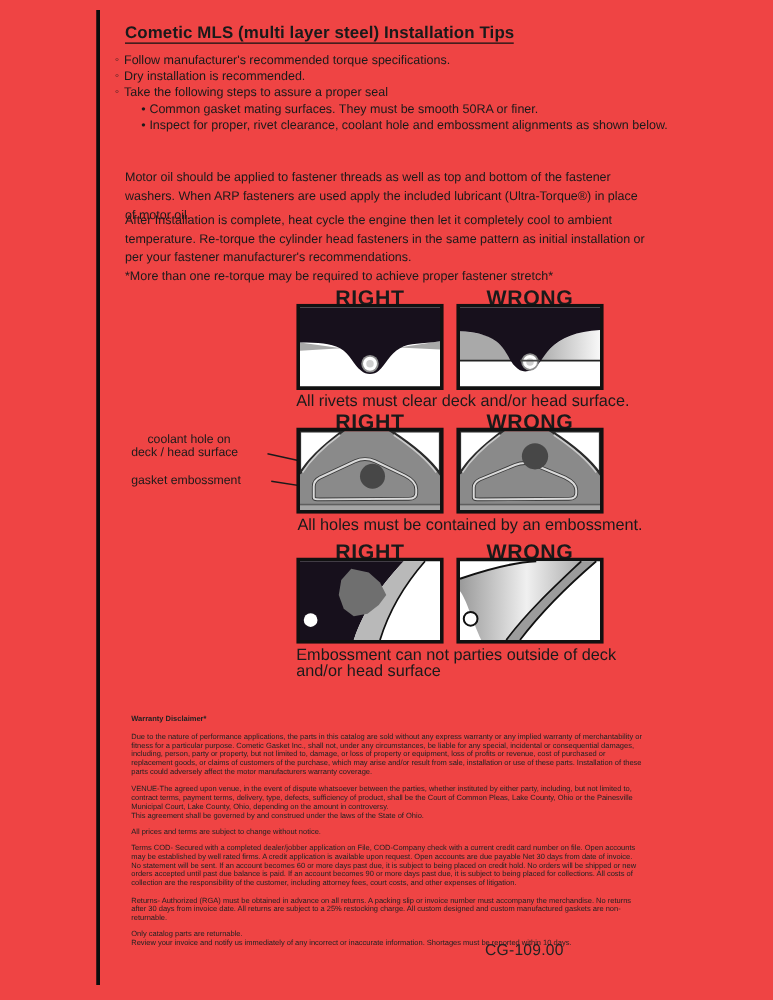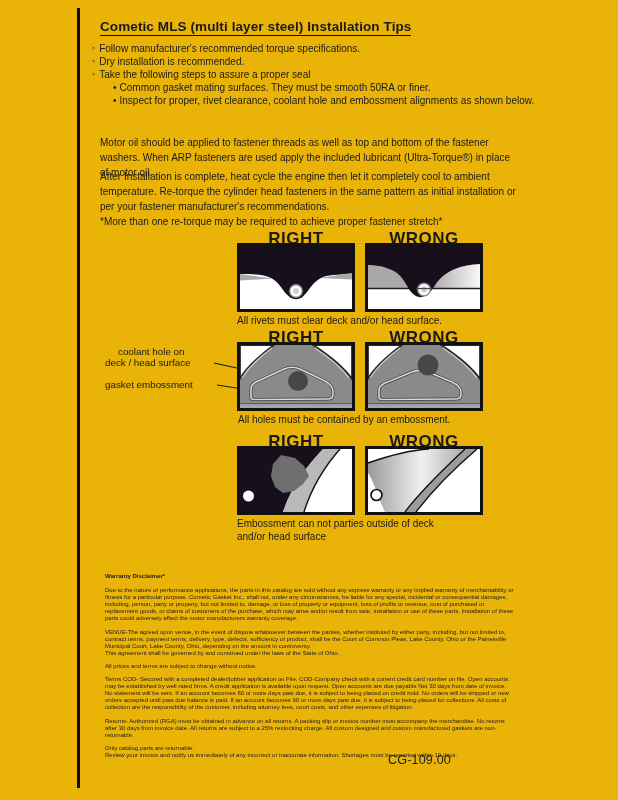--- a/index.html
+++ b/index.html
@@ -1,31 +1,31 @@
 <!DOCTYPE html>
 <html><head>
 <meta charset="utf-8">
 <style>
   html,body{margin:0;padding:0;background:#ffffff;}
   #page{
-    position:relative;width:618px;height:800px;background:#eab308;overflow:hidden;
+    position:relative;width:618px;height:800px;background:#ef4444;overflow:hidden;
     font-family:"Liberation Sans","DejaVu Sans",sans-serif;color:#1a1a1a;
   }
   .abs{position:absolute;}
   .title{
     font-size:13.5px;font-weight:700;border-bottom:1.6px solid #111;padding-bottom:1px;
     letter-spacing:.1px;display:inline-block;
   }
   .body-line{font-size:10px;line-height:13px;white-space:nowrap;}
   .bullet::before{content:"\25E6";margin-right:4px;font-size:9px;position:relative;top:-1px;}
   .subbullet::before{content:"\2022";margin-right:3px;}
   .sec-head{font-size:12px;font-weight:700;letter-spacing:.1px;}
   .para{font-size:10px;line-height:15px;width:418px;}
   .fig-label{font-size:17px;font-weight:700;width:118px;text-align:center;letter-spacing:.5px;}
-  .fig-caption{font-size:10px;line-height:13px;}
+  .fig-caption{font-size:13px;line-height:13px;}
   .ann{font-size:9.8px;line-height:11px;}
   .disc{width:409px;font-size:6px;line-height:7.1px;color:#222;}
   .disc p{margin:0 0 6px 0;}
   .disc p.tight{margin:0;}
   .disc .disc-head{font-weight:700;margin:0 0 7px 0;}
   .footer-code{font-size:12.5px;color:#222;letter-spacing:.2px;}
   svg{display:block;}
 </style>
 </head>
 <body>

